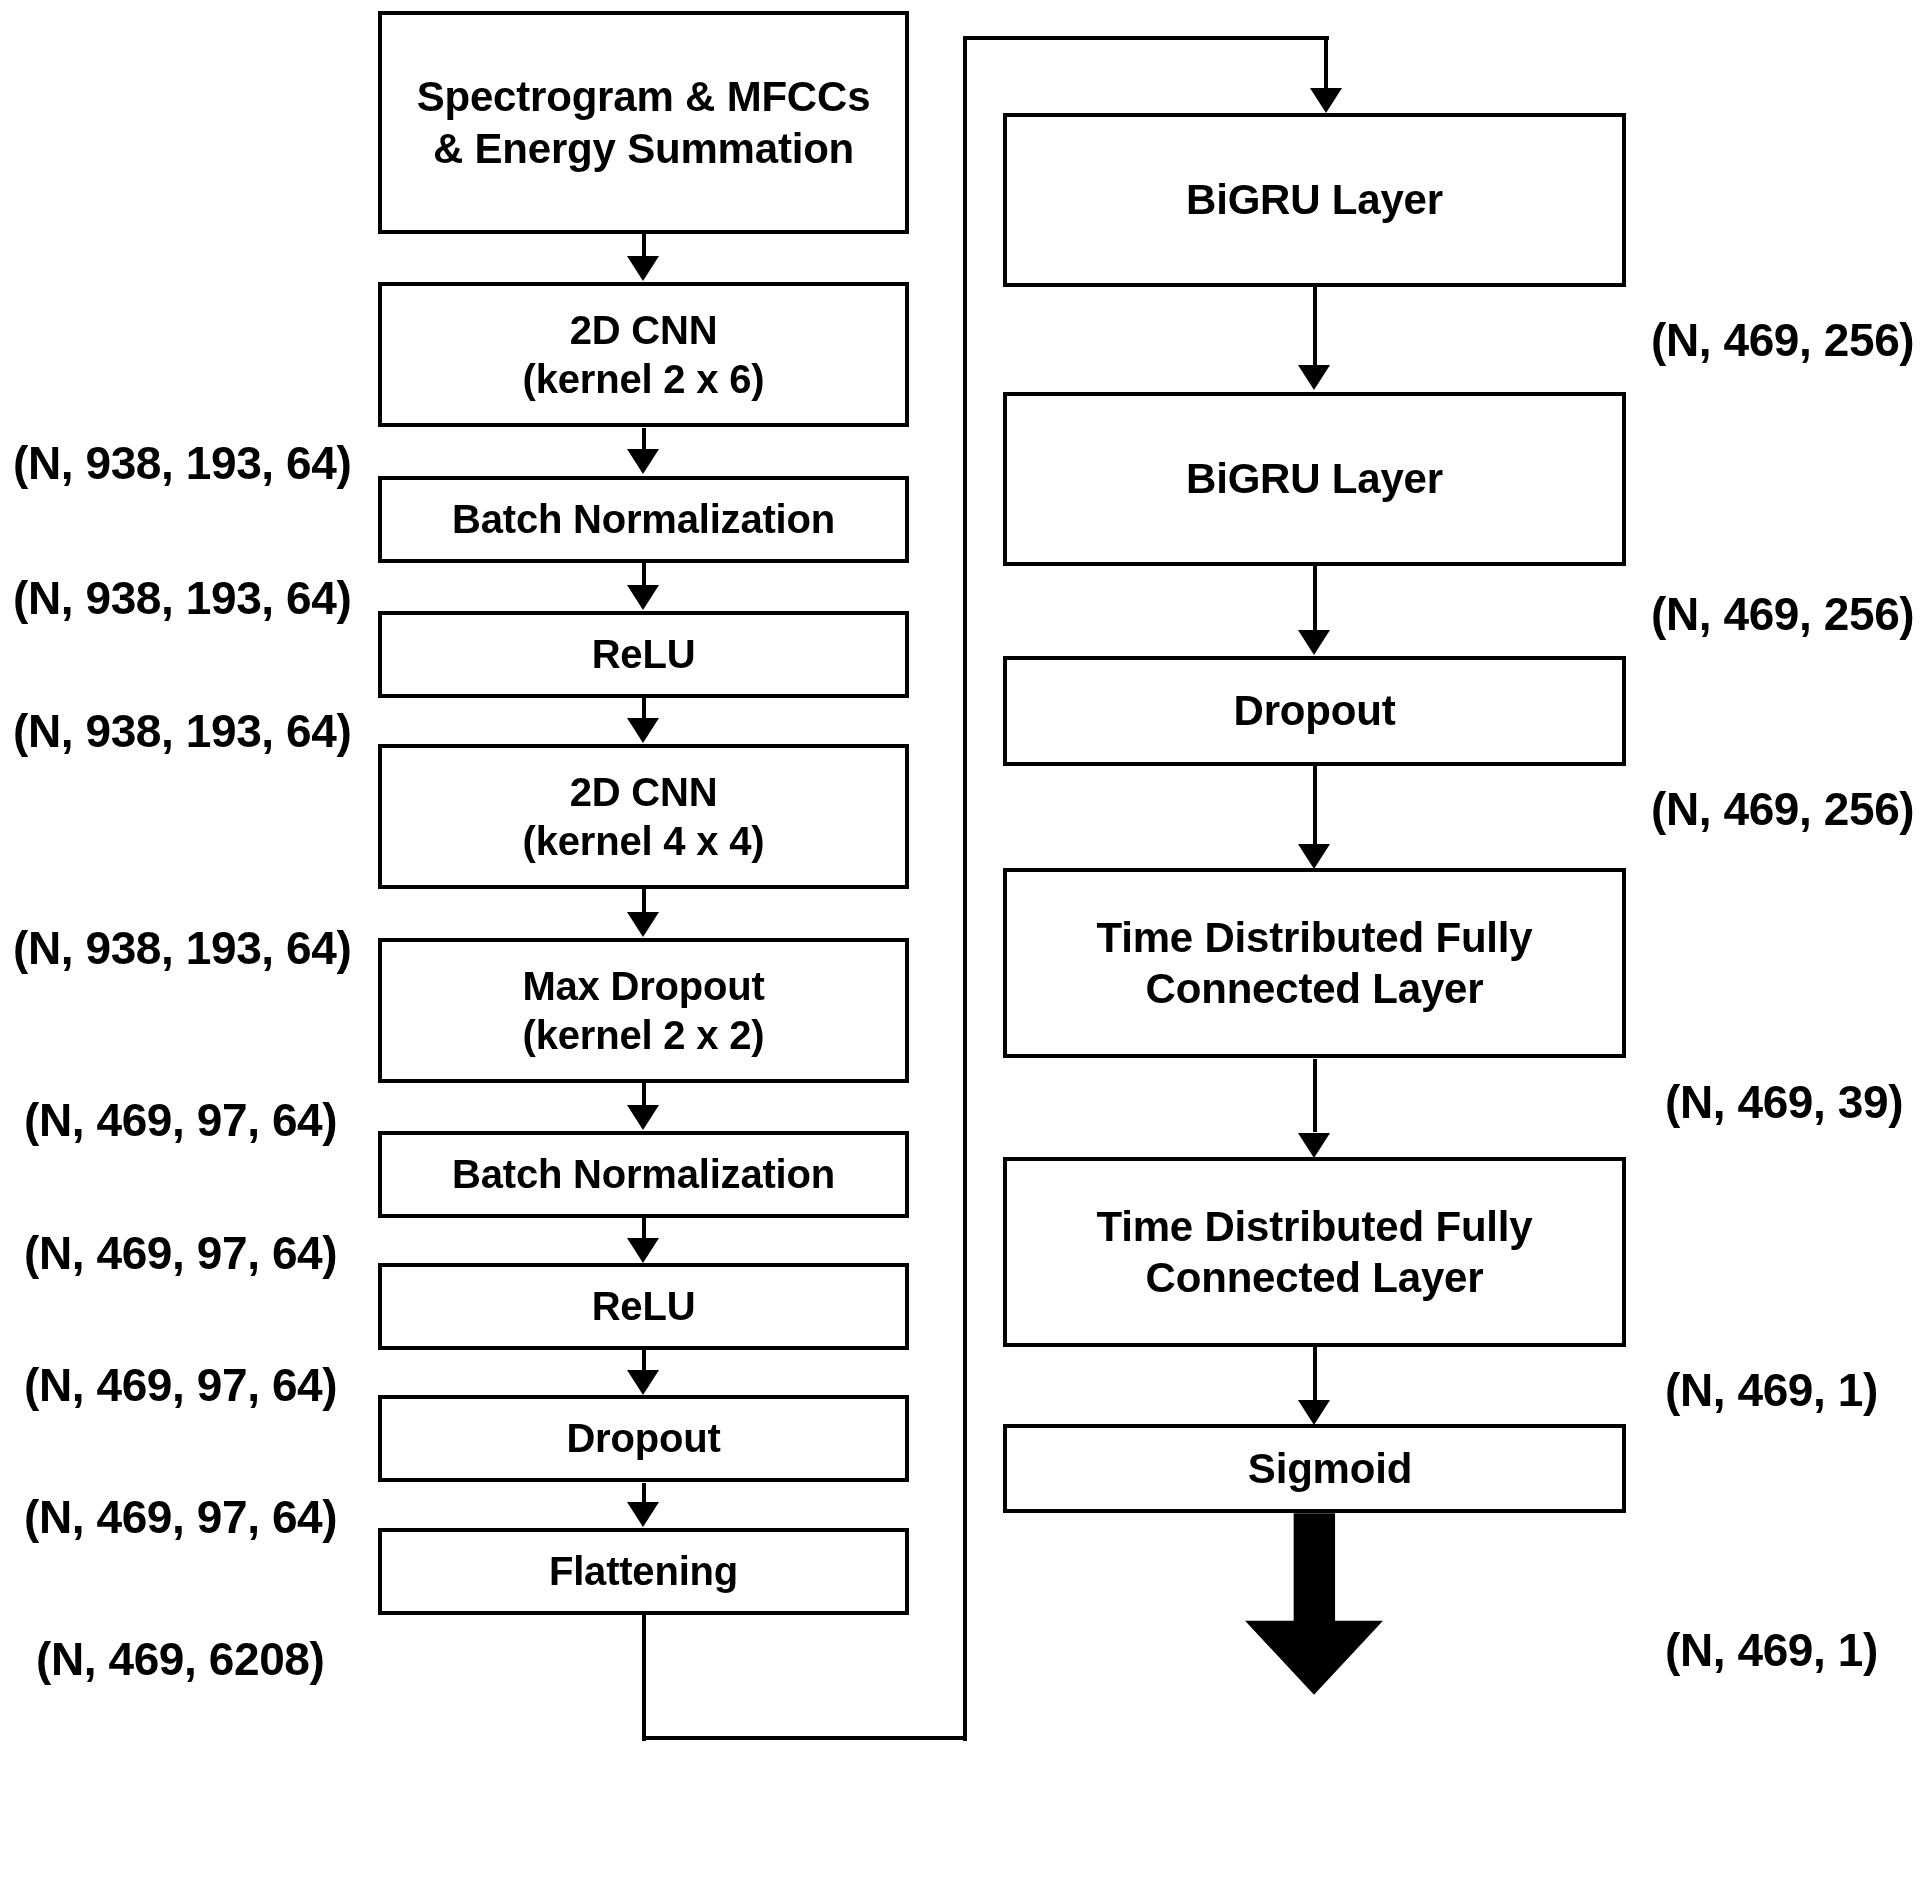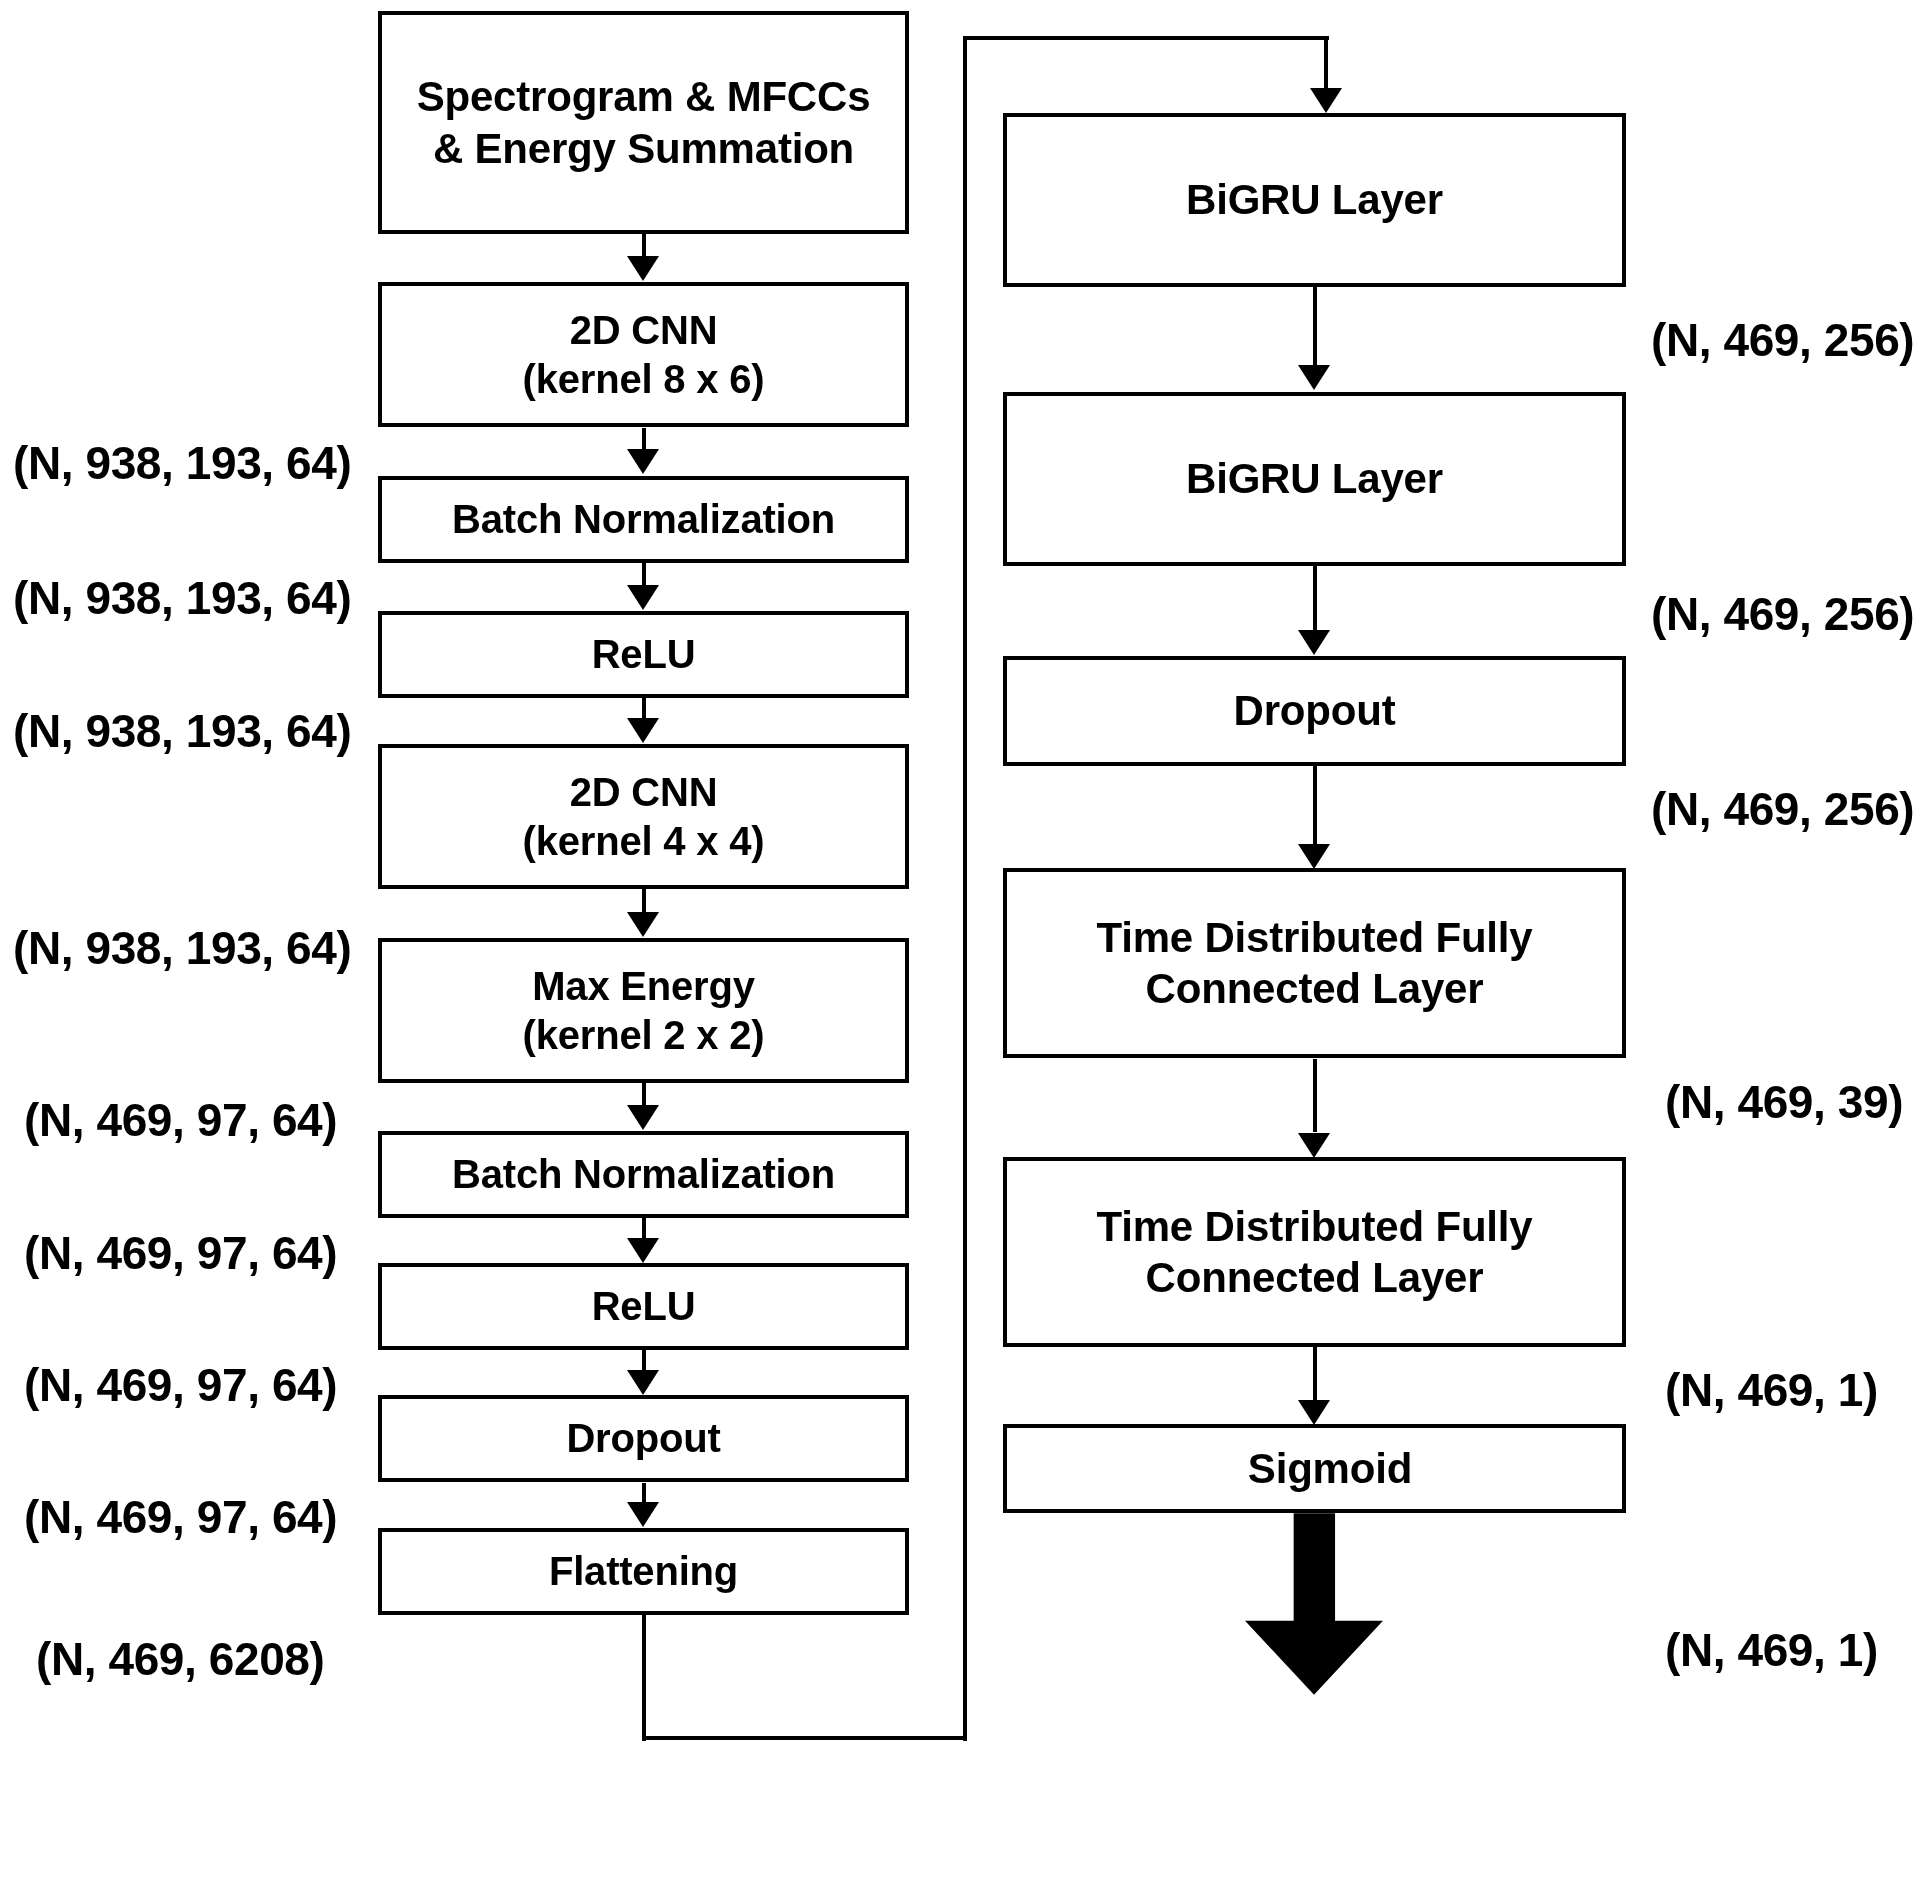--- a/index.html
+++ b/index.html
@@ -52,37 +52,37 @@
 </head>
 <body>
 
 <div id="canvas">
 
   <div class="node" style="left:378px;top:11px;width:531px;height:223px;font-size:42px;">
     <span class="txt"><span>Spectrogram &amp; MFCCs</span><br><span>&amp; Energy Summation</span></span>
   </div>
 
   <div class="node" style="left:378px;top:282px;width:531px;height:145px;font-size:40px;">
-    <span class="txt"><span>2D CNN</span><br><span>(kernel 8 x 6)</span></span>
+    <span class="txt"><span>2D CNN</span><br><span>(kernel 2 x 6)</span></span>
   </div>
 
   <div class="node" style="left:378px;top:476px;width:531px;height:87px;font-size:40px;">
     <span class="txt">Batch Normalization</span>
   </div>
 
   <div class="node" style="left:378px;top:611px;width:531px;height:87px;font-size:40px;">
     <span class="txt">ReLU</span>
   </div>
 
   <div class="node" style="left:378px;top:744px;width:531px;height:145px;font-size:40px;">
     <span class="txt"><span>2D CNN</span><br><span>(kernel 4 x 4)</span></span>
   </div>
 
   <div class="node" style="left:378px;top:938px;width:531px;height:145px;font-size:40px;">
-    <span class="txt"><span>Max Energy</span><br><span>(kernel 2 x 2)</span></span>
+    <span class="txt"><span>Max Dropout</span><br><span>(kernel 2 x 2)</span></span>
   </div>
 
   <div class="node" style="left:378px;top:1131px;width:531px;height:87px;font-size:40px;">
     <span class="txt">Batch Normalization</span>
   </div>
 
   <div class="node" style="left:378px;top:1263px;width:531px;height:87px;font-size:40px;">
     <span class="txt">ReLU</span>
   </div>
 

